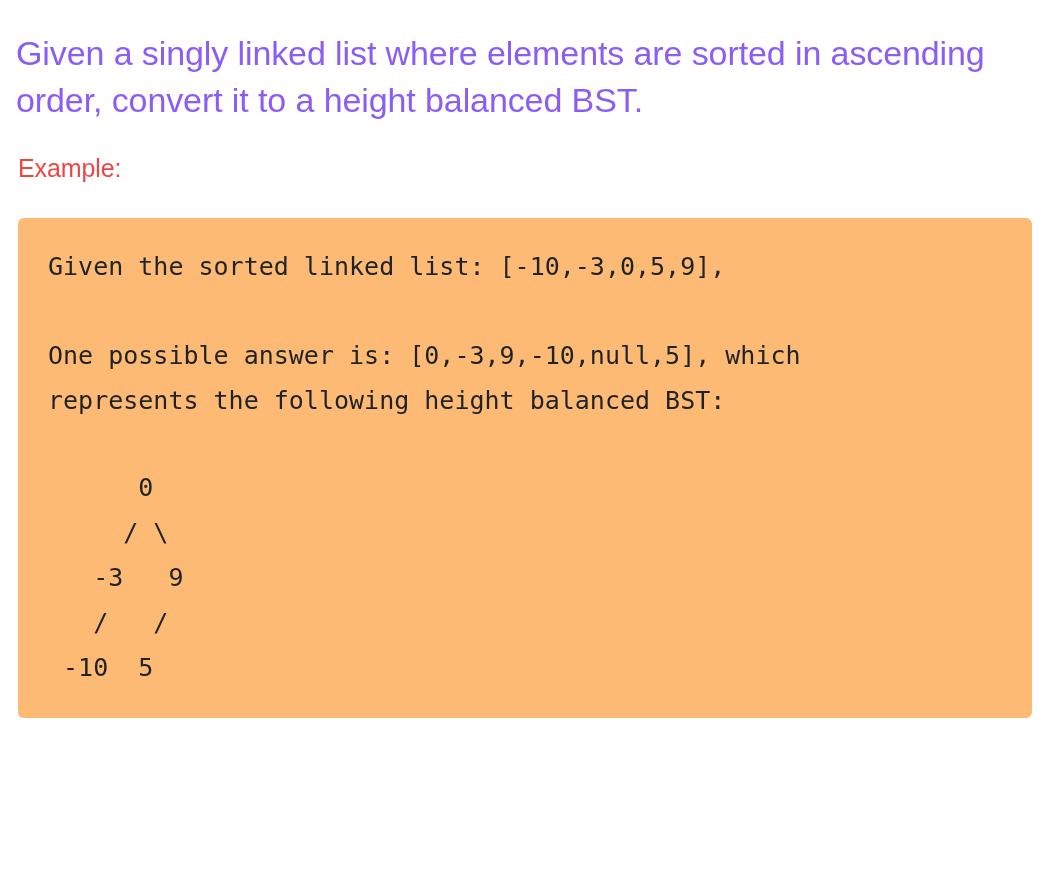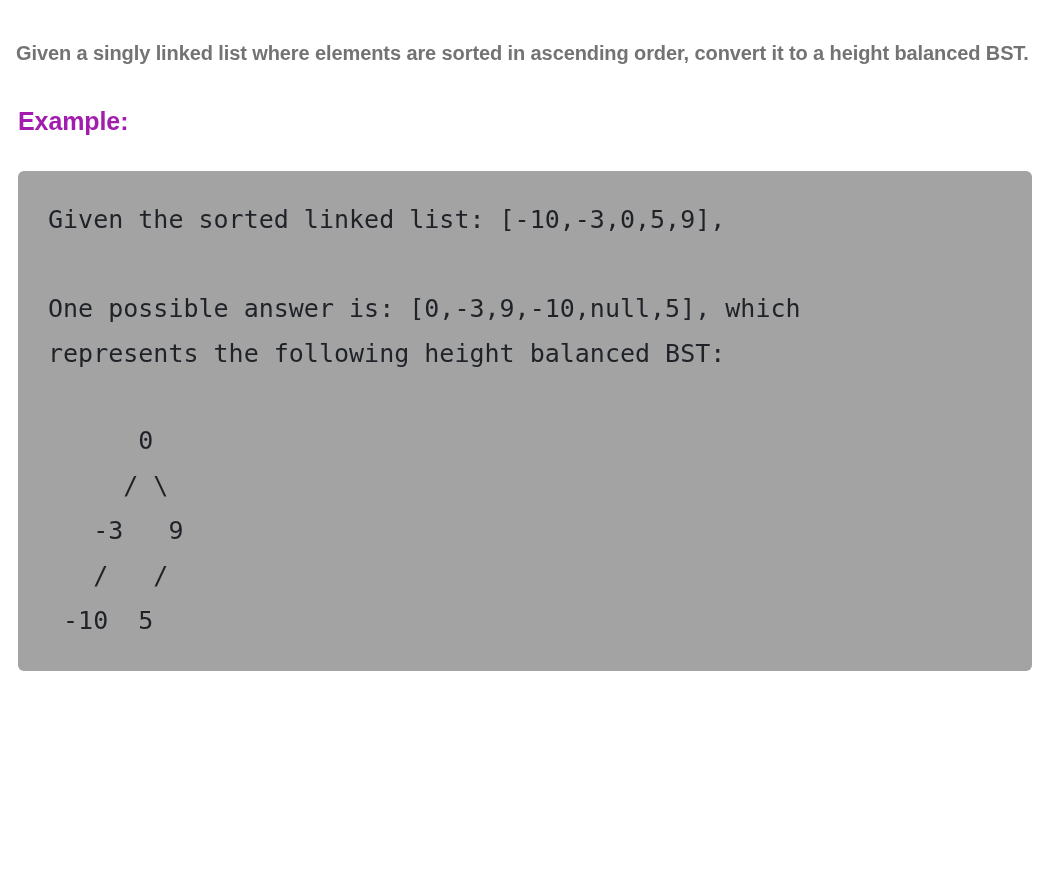--- a/index.html
+++ b/index.html
@@ -16,48 +16,48 @@
     overflow: hidden;
   }
 
   .page {
     box-sizing: border-box;
     width: 1058px;
     padding: 30px 16px 0 16px;
   }
 
   .para {
-    font-size: 20px;
+    font-size: 34px;
     line-height: 47px;
-    color: #737373;
+    color: #8b5cf6;
     margin: 0 0 26px 0;
     letter-spacing: -0.1px;
-    font-weight: 700;
+    font-weight: 400;
   }
   .para:first-child {
     margin-bottom: 28px;
   }
 
   .para em {
     font-style: italic;
   }
 
   .section-heading {
     font-size: 25px;
     line-height: 32px;
-    font-weight: 700;
-    color: #a21caf;
+    font-weight: 400;
+    color: #ef4444;
     margin: 0 0 34px 2px;
     letter-spacing: -0.1px;
   }
 
   .code-block {
     box-sizing: border-box;
     margin: 0 10px 0 2px;
-    background: #a3a3a3;
+    background: #fdba74;
     border-radius: 6px;
     padding: 26px 0 28px 0;
     overflow: hidden;
   }
 
   .code-block pre {
     margin: 0;
     padding: 0 30px;
     font-family: "DejaVu Sans Mono", monospace;
     font-size: 25px;

